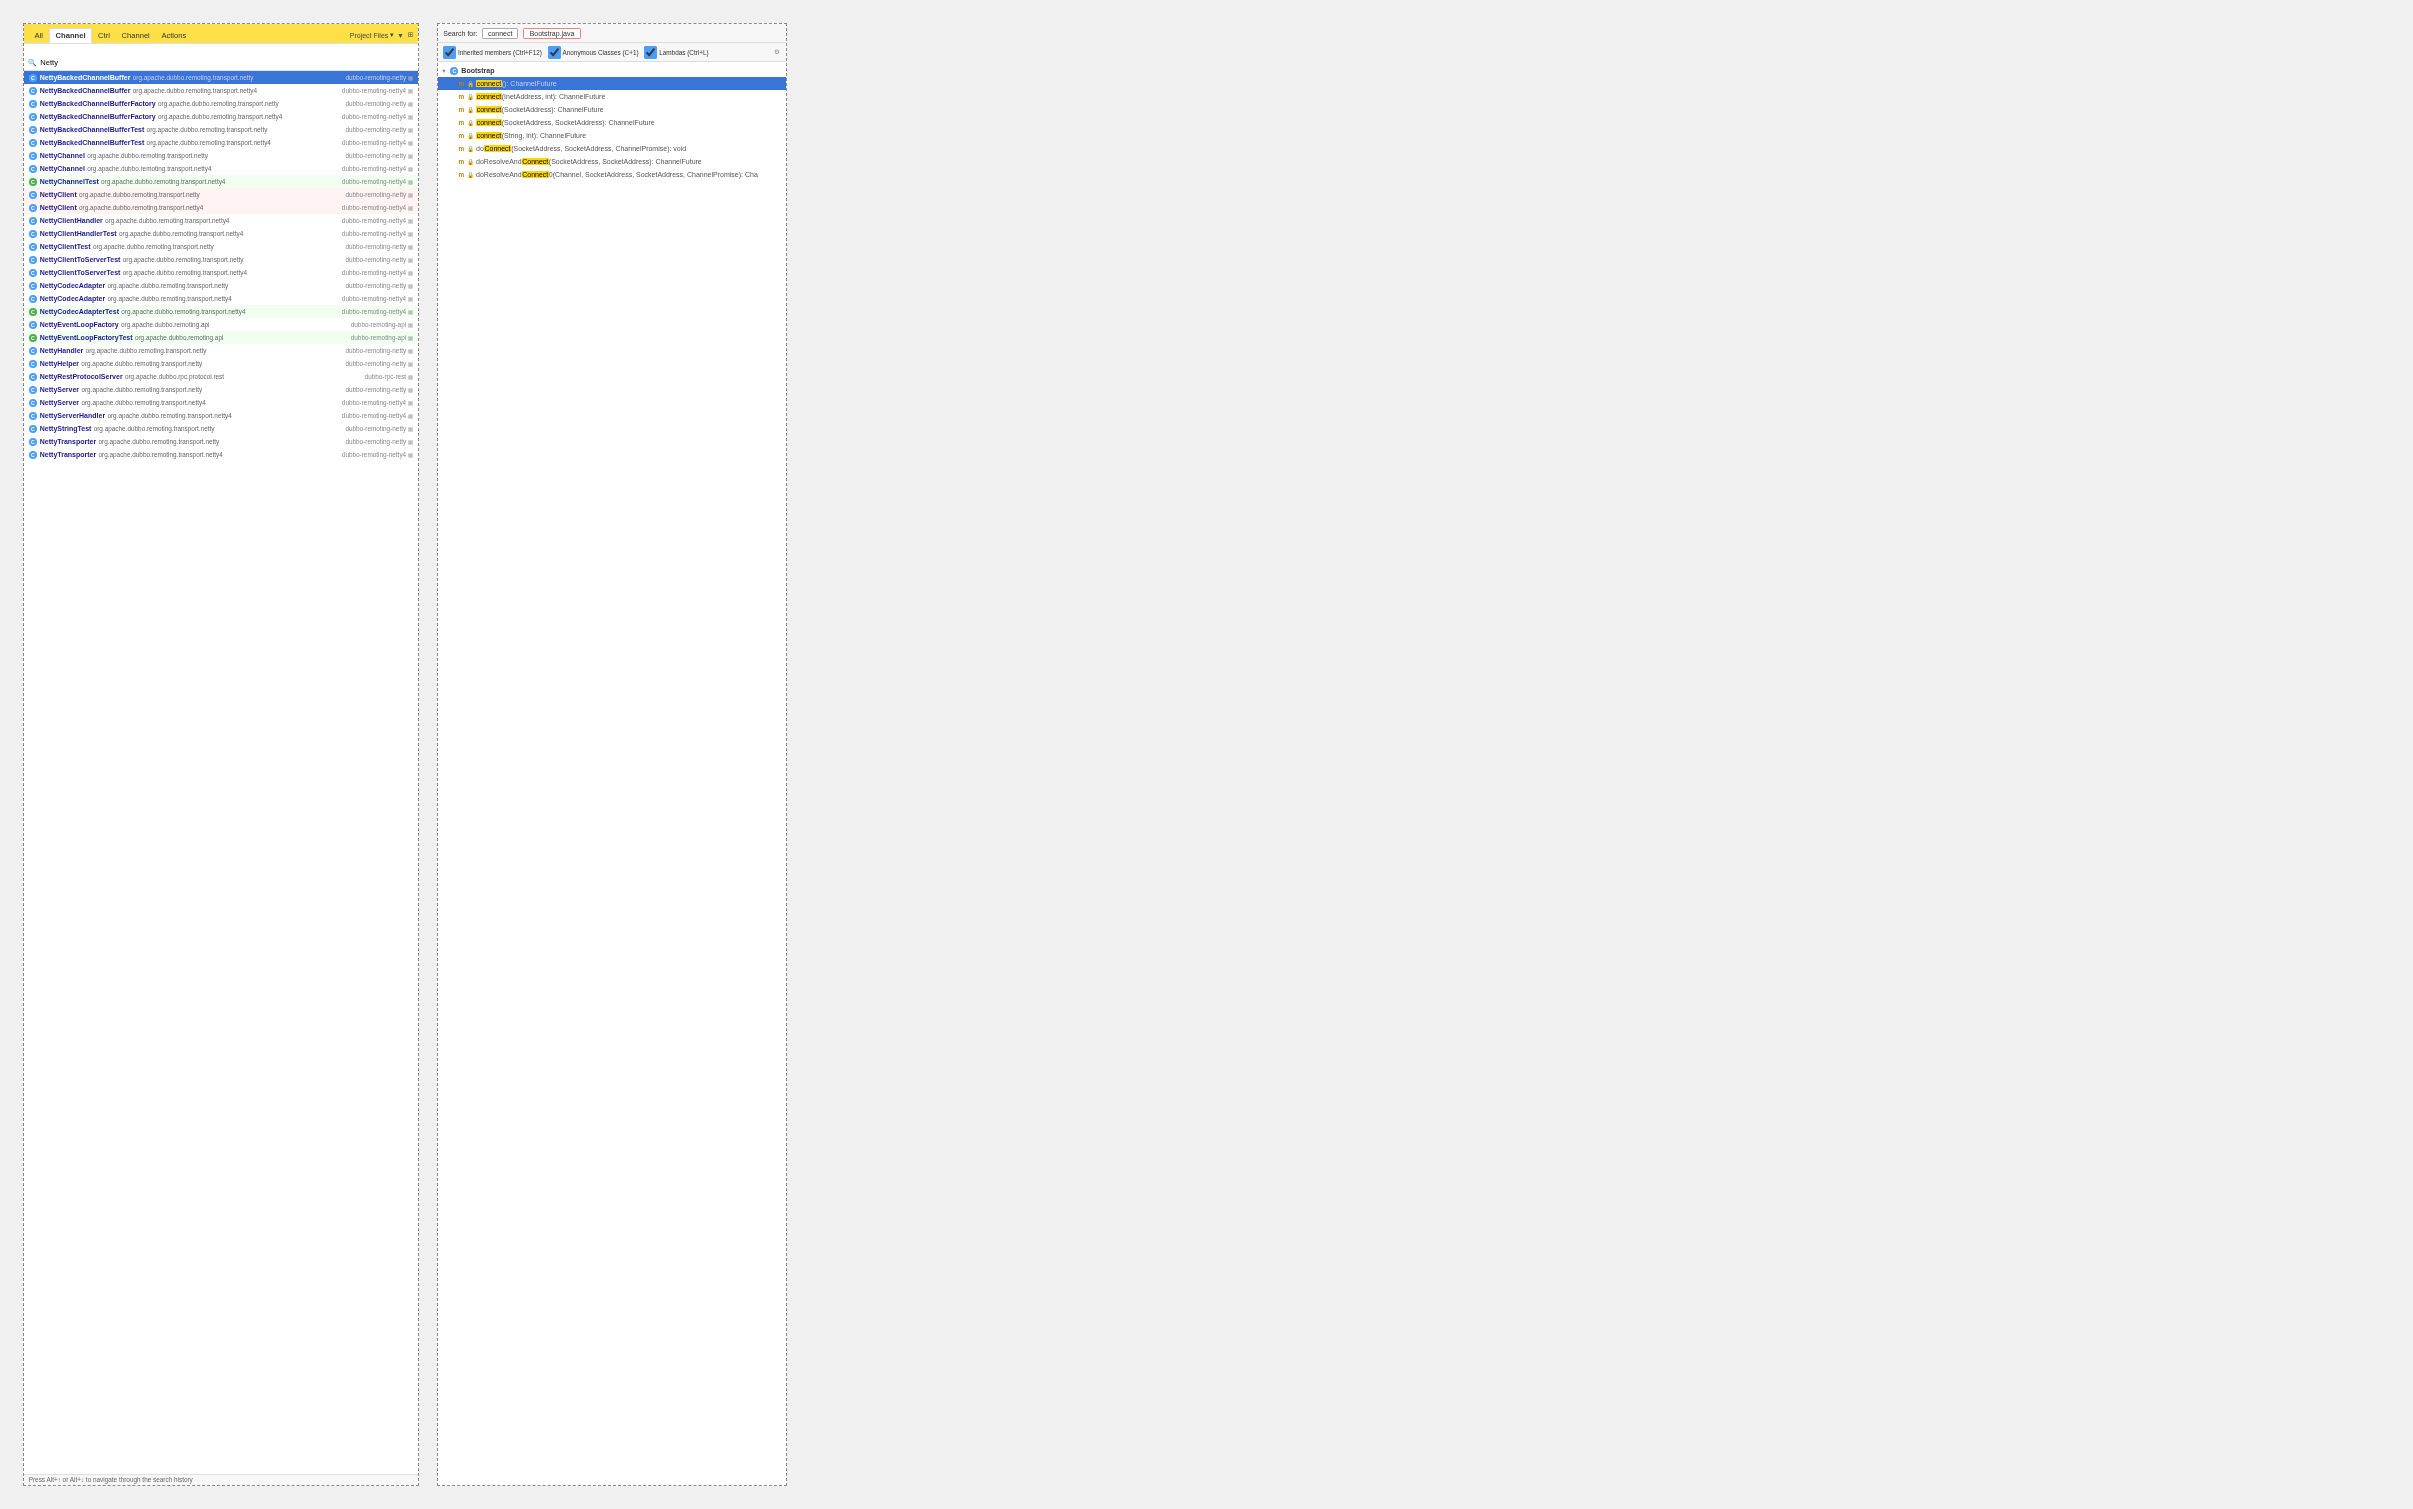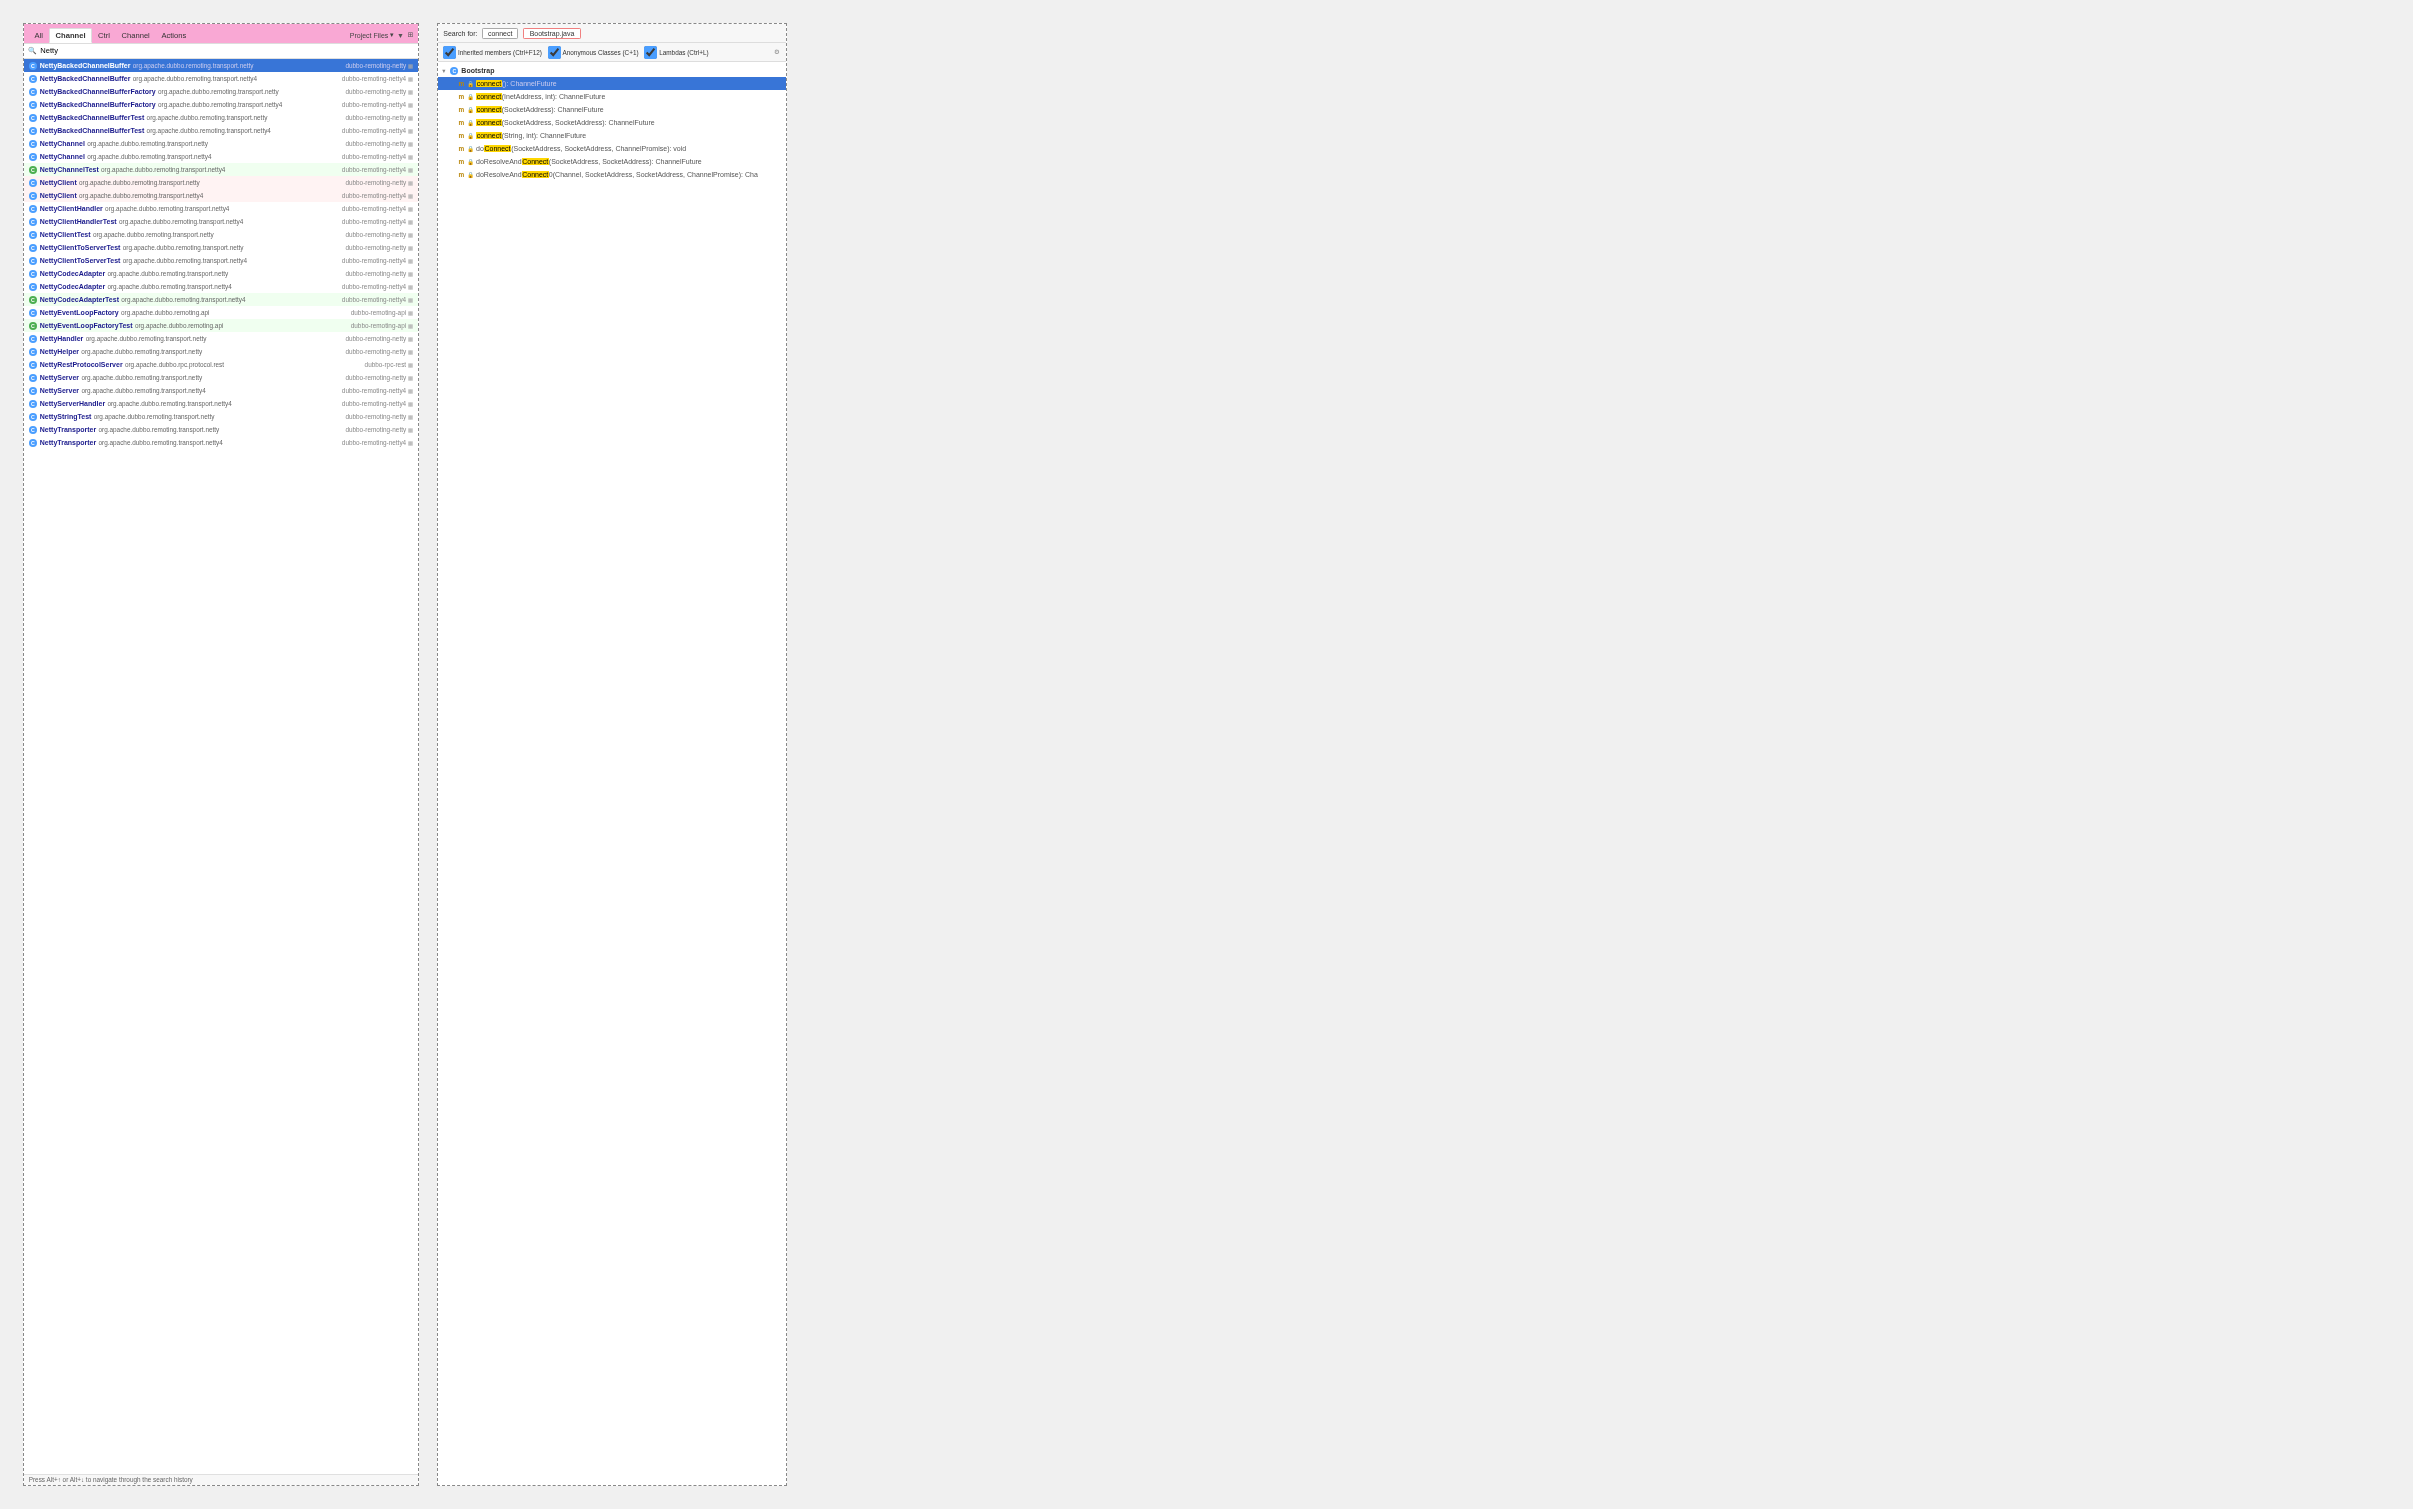--- a/index.html
+++ b/index.html
@@ -20,21 +20,21 @@
       flex-direction: column;
       overflow: hidden;
     }
     
     .left-panel { max-width: 396px; }
     .tab-bar {
       display: flex;
       align-items: center;
       padding: 3.5px 4.7px 0 4.7px;
       border-bottom: 0.6px solid #ddd;
-      background: #f9a8d4;
+      background: #fde047;
     }
     .tab-item {
       padding: 2.3px 5.8px;
       cursor: pointer;
       font-size: 7.6px;
       color: #333;
       border-radius: 1.7px 1.7px 0 0;
     }
     .tab-item.active {
       background: #fff;
@@ -58,20 +58,21 @@
       display: flex;
       align-items: center;
       gap: 1.7px;
     }
     .search-bar {
       display: flex;
       align-items: center;
       padding: 2.9px 4.7px;
       border-bottom: 0.6px solid #e0e0e0;
       background: #fff;
+      margin-top: 12px;
     }
     .search-bar input {
       border: none;
       outline: none;
       font-size: 7.6px;
       flex: 1;
       background: transparent;
     }
     .search-icon { color: #aaa; margin-right: 2.9px; font-size: 7px; }
     .results-list {

